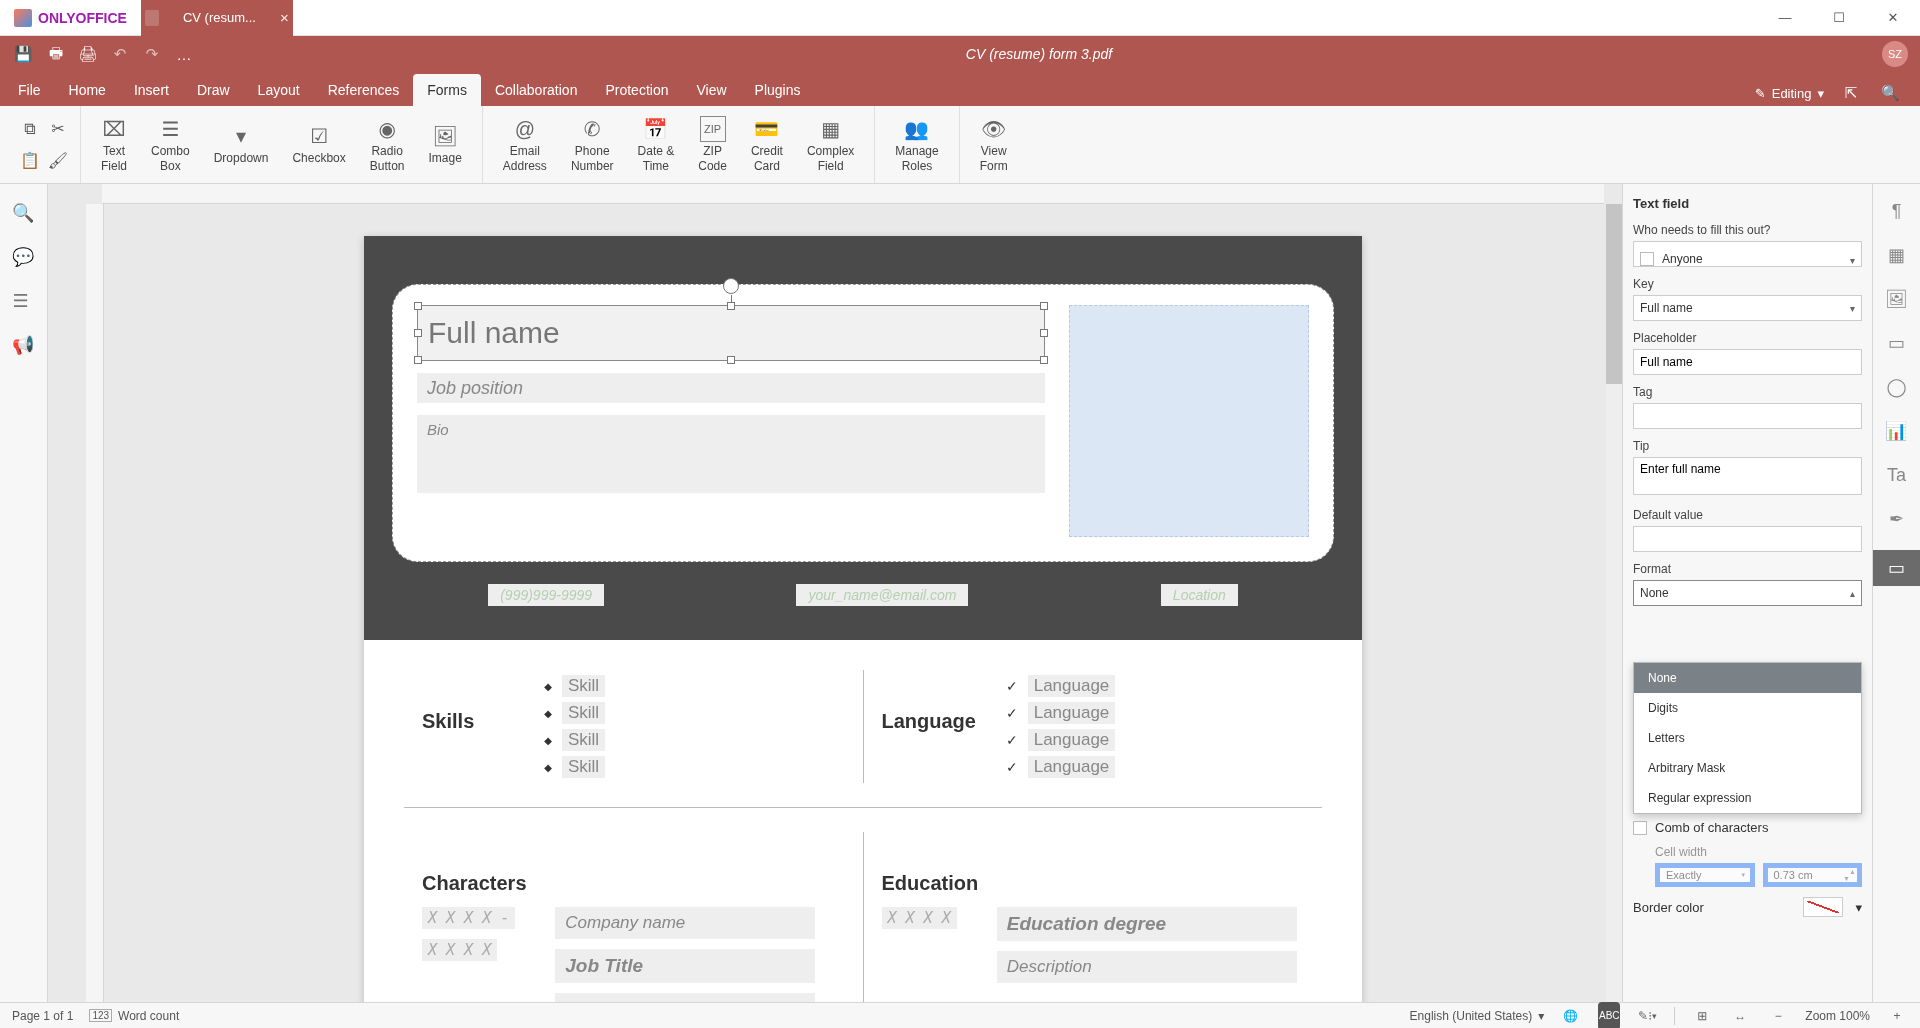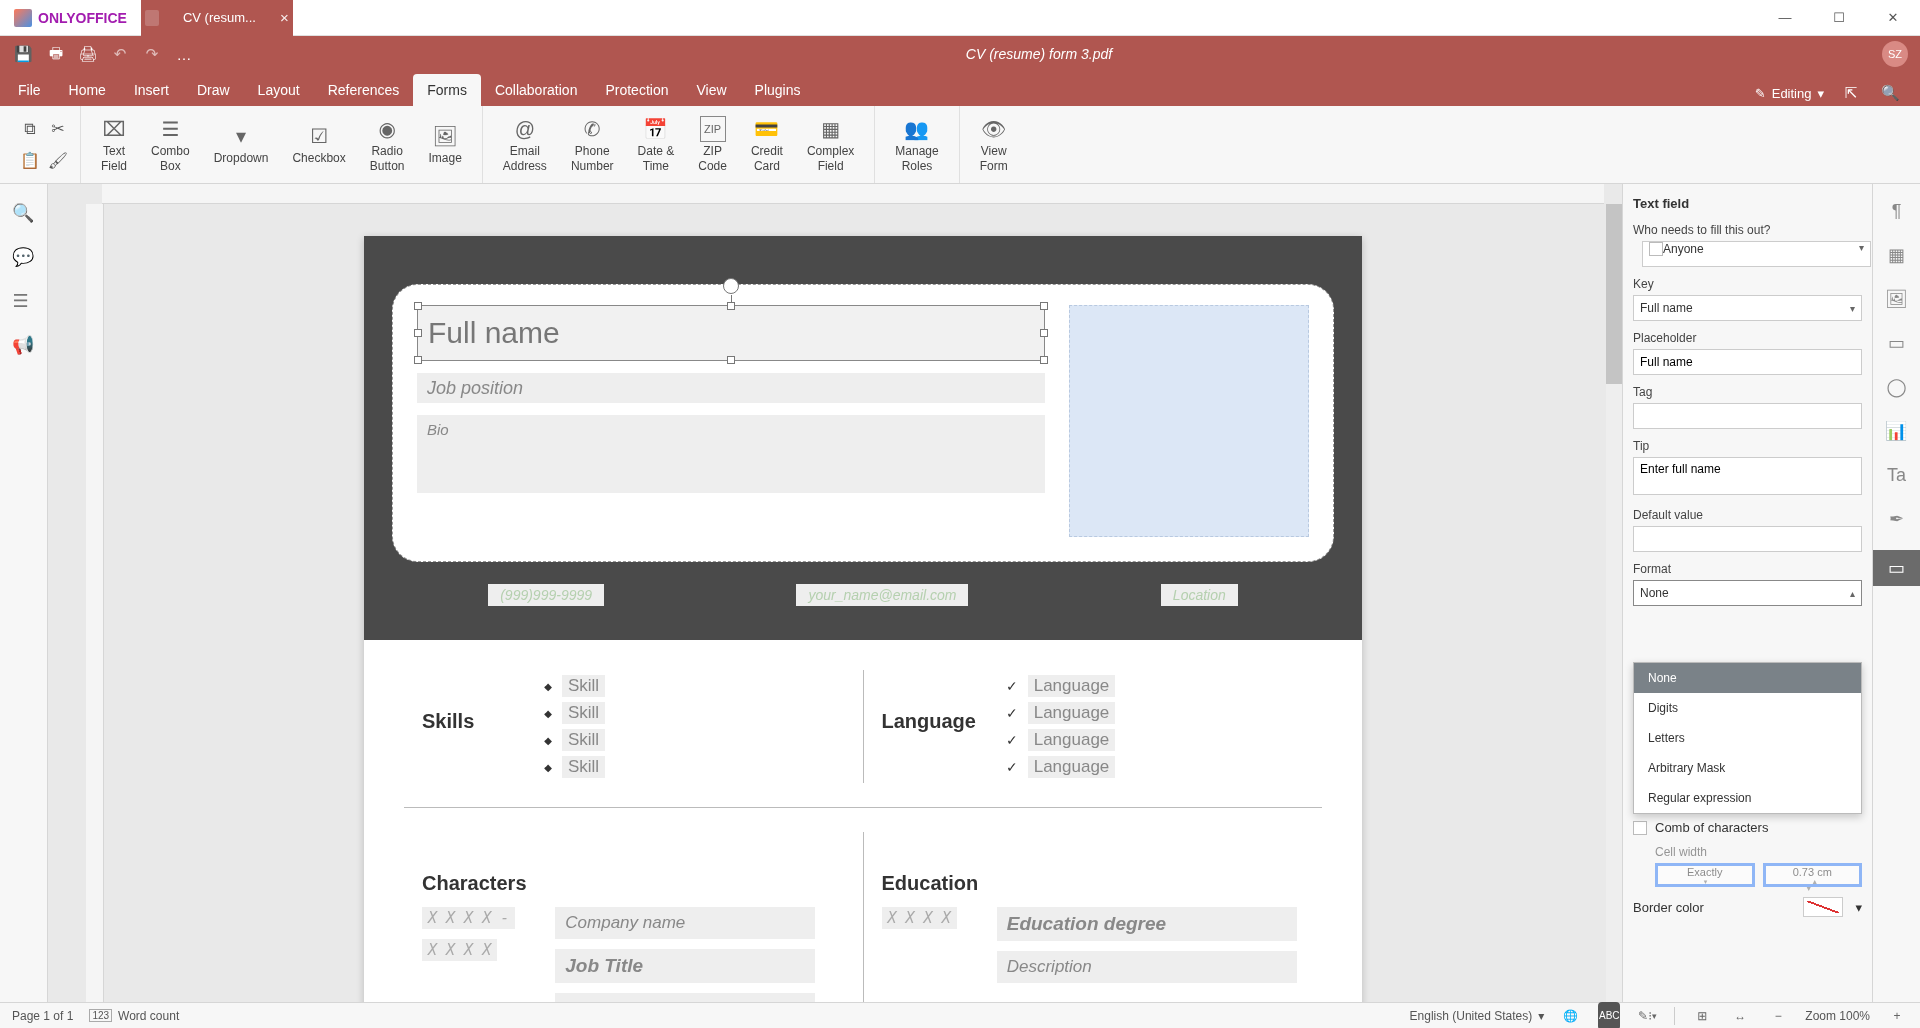--- a/index.html
+++ b/index.html
@@ -90,35 +90,35 @@
 .sp-input, .sp-select { width: 100%; height: 26px; border: 1px solid #ccc; background: #fff; padding: 0 6px; font-size: 12px; }
 .sp-select { display: flex; align-items: center; justify-content: space-between; cursor: pointer; }
 .sp-select .chev { font-size: 10px; color: #666; }
 .sp-textarea { width: 100%; height: 38px; border: 1px solid #ccc; background: #fff; padding: 4px 6px; font-size: 12px; resize: none; }
 .sp-select.open { border-color: #888; }
 .dropdown { position: absolute; left: 10px; right: 10px; background: #fff; border: 1px solid #bbb; box-shadow: 0 3px 8px rgba(0,0,0,.2); z-index: 50; }
 .dropdown .dd-item { padding: 8px 14px; font-size: 12px; cursor: pointer; }
 .dropdown .dd-item.sel { background: #7a8288; color: #fff; }
 .sp-row { display: flex; align-items: center; gap: 8px; margin-top: 10px; }
 .sp-check { width: 14px; height: 14px; border: 1px solid #bbb; background: #fff; }
-.sp-spin { display: flex; align-items: center; border: 3px solid #3b82f6; height: 24px; background: #fff; font-size: 11px; flex-direction: column; }
+.sp-spin { display: flex; align-items: center; border: 5px solid #3b82f6; height: 24px; background: #fff; font-size: 11px; }
 .sp-spin span:first-child { flex: 1; padding: 0 6px; }
 .sp-spin .spbtn { width: 14px; display: flex; flex-direction: column; font-size: 7px; color: #777; }
 .cell-row { display: flex; gap: 8px; margin-top: 4px; }
 .cell-row .sp-spin { flex: 1; }
 .border-swatch { width: 40px; height: 20px; background: #fff; border: 1px solid #ccc; position: relative; margin-left: auto; }
 .border-swatch::after { content: ""; position: absolute; inset: 3px; background: linear-gradient(to top right, transparent 46%, #d33 46%, #d33 54%, transparent 54%); }
 .disabled-muted { opacity: .55; }
 
 .statusbar { height: 26px; background: #f7f7f7; border-top: 1px solid #d6d6d6; display: flex; align-items: center; padding: 0 12px; font-size: 12px; color: #555; gap: 16px; }
 .statusbar .spacer { flex: 1; }
 .statusbar .sb-item { display: flex; align-items: center; gap: 6px; }
 .statusbar .sb-btn { width: 22px; height: 22px; display: flex; align-items: center; justify-content: center; color: #666; }
 .sb-ico-dark { width: 22px; height: 28px; background: #555; border-radius: 4px; color: #fff; font-size: 10px; display: flex; align-items: center; justify-content: center; }
-.who-box { display: flex; align-items: flex-start; gap: 0; margin-left: 9px; }
+.who-box { display: flex; align-items: flex-end; gap: 8px; }
 .who-box .sp-check { flex-shrink: 0; }
 </style>
 </head>
 <body>
 
 <div class="titlebar">
   <div class="logo">
     <span class="logo-icon"></span>
     <span>ONLYOFFICE</span>
   </div>

